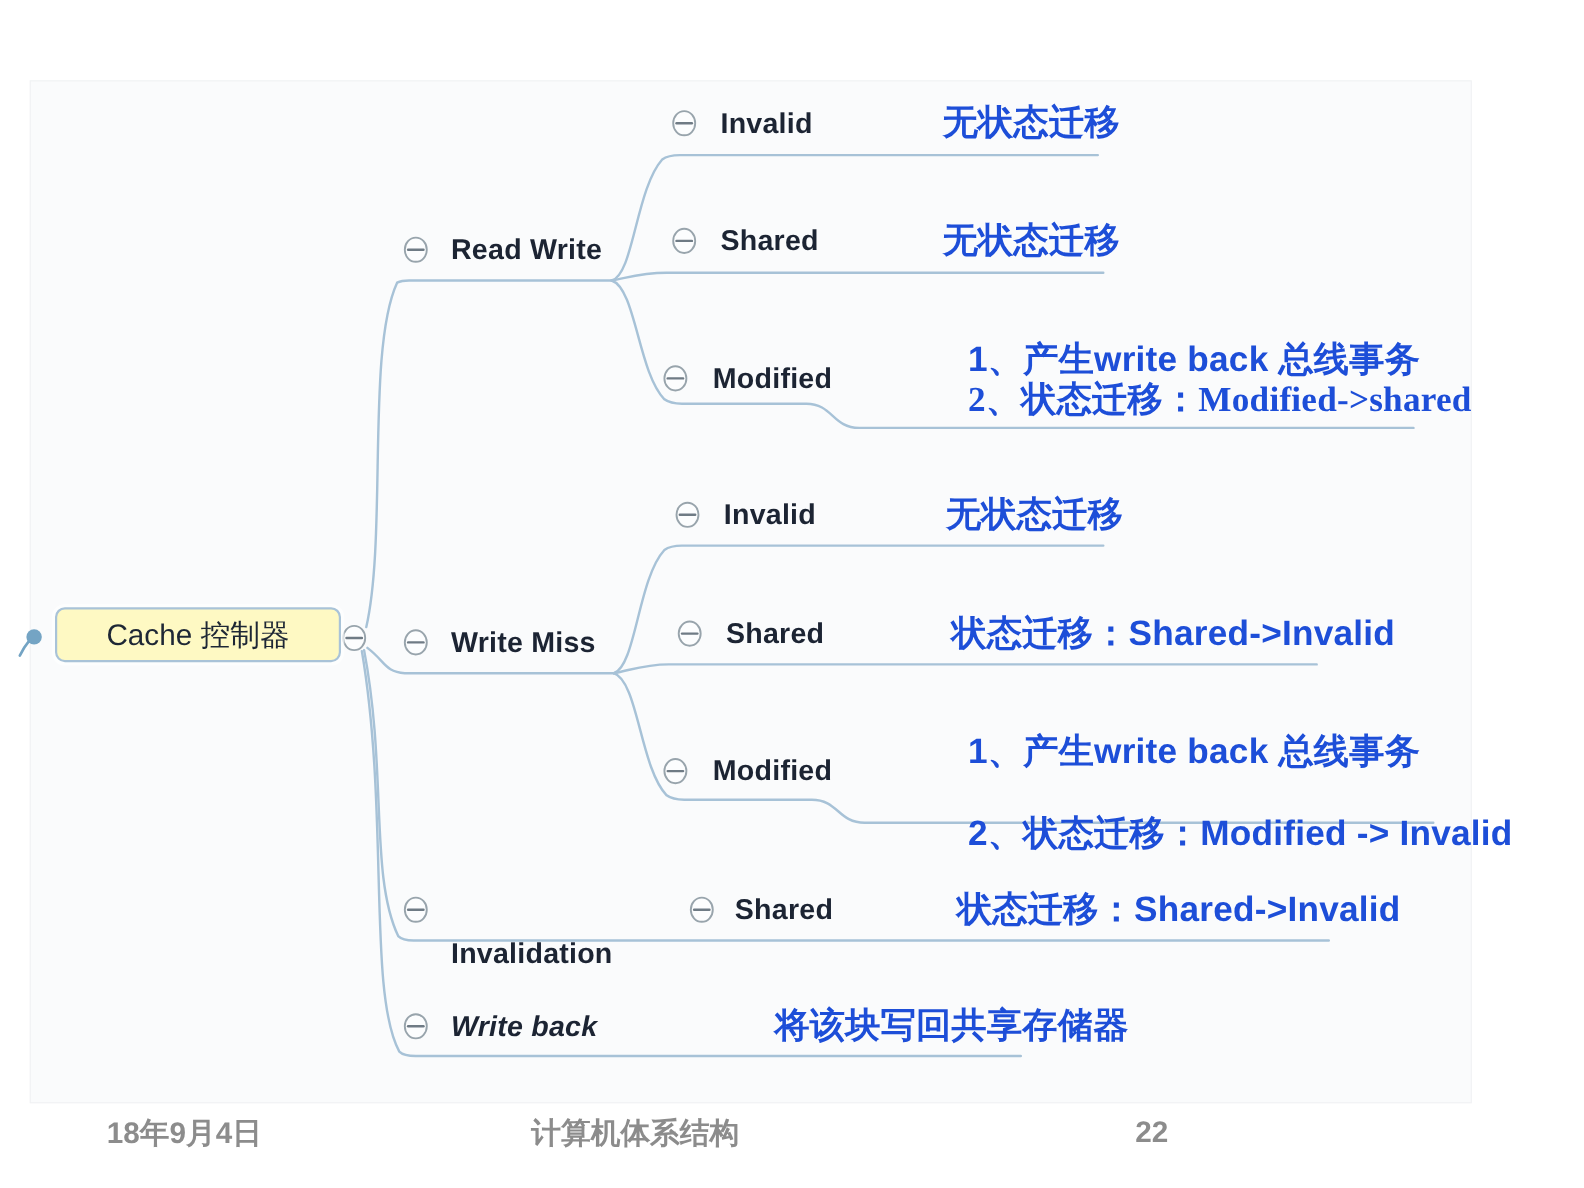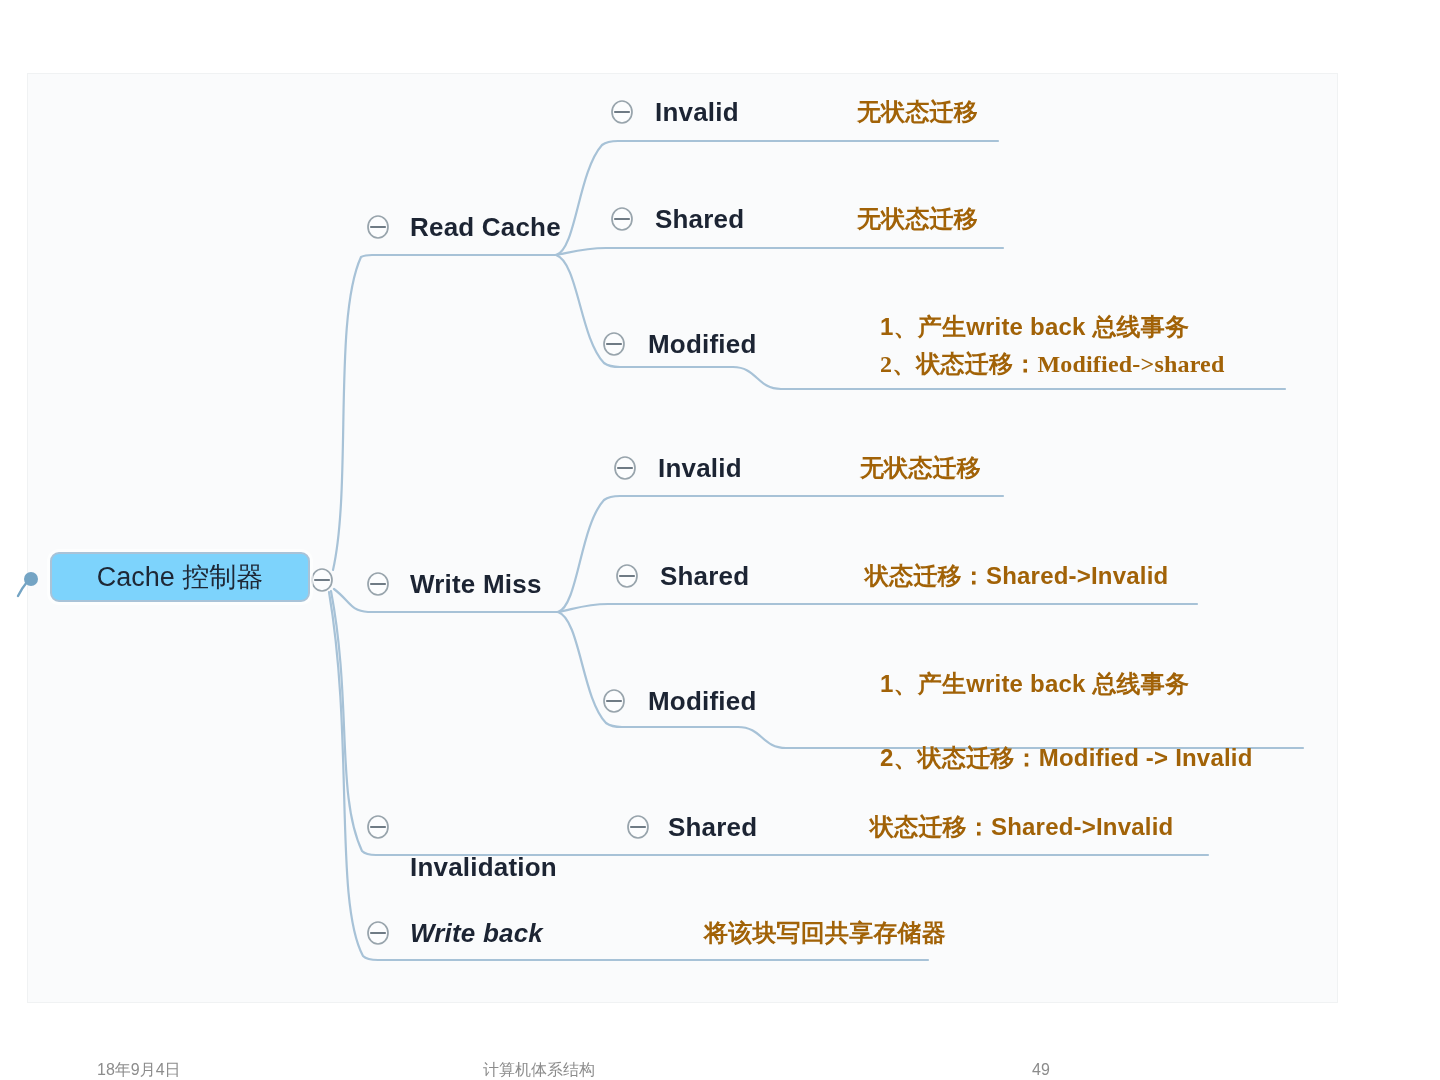--- a/index.html
+++ b/index.html
@@ -15,31 +15,31 @@
   svg.connectors{position:absolute;left:0;top:0;width:1440px;height:1080px;}
   .branch{fill:none;stroke:#a7c2d7;stroke-width:2.2;stroke-linecap:round;}
   .icon-c{fill:#fcfdfe;stroke:#98a4ac;stroke-width:1.7;}
   .icon-m{stroke:#6f7b85;stroke-width:2.2;stroke-linecap:round;}
   .parent-dot{fill:#74a4c4;stroke:none;}
   .parent-tail{fill:none;stroke:#74a4c4;stroke-width:2.4;stroke-linecap:round;}
   .lbl{
     position:absolute;transform:translateY(-50%);white-space:nowrap;
     font-weight:700;font-size:26px;color:#1c2433;letter-spacing:.2px;
   }
-  .note{font-size:24px;color:#a16207;}
+  .note{font-size:32px;color:#1d4ed8;}
   .root-box{
     position:absolute;left:50px;top:552px;width:260px;height:50px;
     box-sizing:border-box;display:flex;align-items:center;justify-content:center;
-    background:#7dd3fc;border:2px solid #a9c3d8;border-radius:9px;
+    background:#fef9c3;border:2px solid #a9c3d8;border-radius:9px;
     box-shadow:0 0 0 3px rgba(255,255,255,.65);
     font-size:27px;font-weight:400;color:#1e2735;white-space:nowrap;
   }
   .footer-text{
     position:absolute;transform:translateY(-50%);white-space:nowrap;
-    font-size:16px;font-weight:400;color:#8c8c8c;margin-top:40px;
+    font-size:27px;font-weight:700;color:#8c8c8c;
   }
 </style>
 </head>
 <body>
 
 <div class="panel"></div>
 
 <svg class="connectors" viewBox="0 0 1440 1080">
 
   <path class="parent-tail" d="M18,596 Q22,588 27,582"></path>
@@ -103,21 +103,21 @@
     <line class="icon-m" x1="631" y1="827" x2="645" y2="827"></line>
   </g>
   <g>
     <ellipse class="icon-c" cx="378" cy="933" rx="10" ry="11"></ellipse>
     <line class="icon-m" x1="371" y1="933" x2="385" y2="933"></line>
   </g>
 </svg>
 
 <div class="root-box">Cache 控制器</div>
 
-<div class="lbl" style="left:410px;top:227px;">Read Cache</div>
+<div class="lbl" style="left:410px;top:227px;">Read Write</div>
 <div class="lbl" style="left:655px;top:112px;">Invalid</div>
 <div class="lbl note" style="left:857px;top:112px;">无状态迁移</div>
 <div class="lbl" style="left:655px;top:219px;">Shared</div>
 <div class="lbl note" style="left:857px;top:219px;">无状态迁移</div>
 <div class="lbl" style="left:648px;top:344px;">Modified</div>
 <div class="lbl note" style="left:880px;top:327px;">1、产生write back 总线事务</div>
 <div class="lbl note" style="left:880px;top:364px;font-family:Liberation Serif, serif;">2、状态迁移：Modified-&gt;shared</div>
 
 <div class="lbl" style="left:410px;top:584px;text-align:right;">Write Miss</div>
 <div class="lbl" style="left:658px;top:468px;">Invalid</div>
@@ -130,13 +130,13 @@
 
 <div class="lbl" style="left:410px;top:867px;">Invalidation</div>
 <div class="lbl" style="left:668px;top:827px;">Shared</div>
 <div class="lbl note" style="left:870px;top:827px;">状态迁移：Shared-&gt;Invalid</div>
 
 <div class="lbl" style="left:410px;top:933px;font-style:italic;">Write back</div>
 <div class="lbl note" style="left:660px;top:933px;margin-left:44px;">将该块写回共享存储器</div>
 
 <div class="footer-text" style="left:97px;top:1030px;">18年9月4日</div>
 <div class="footer-text" style="left:483px;top:1030px;">计算机体系结构</div>
-<div class="footer-text" style="left:1032px;top:1030px;">49</div>
+<div class="footer-text" style="left:1032px;top:1030px;">22</div>
 
 </body></html>

